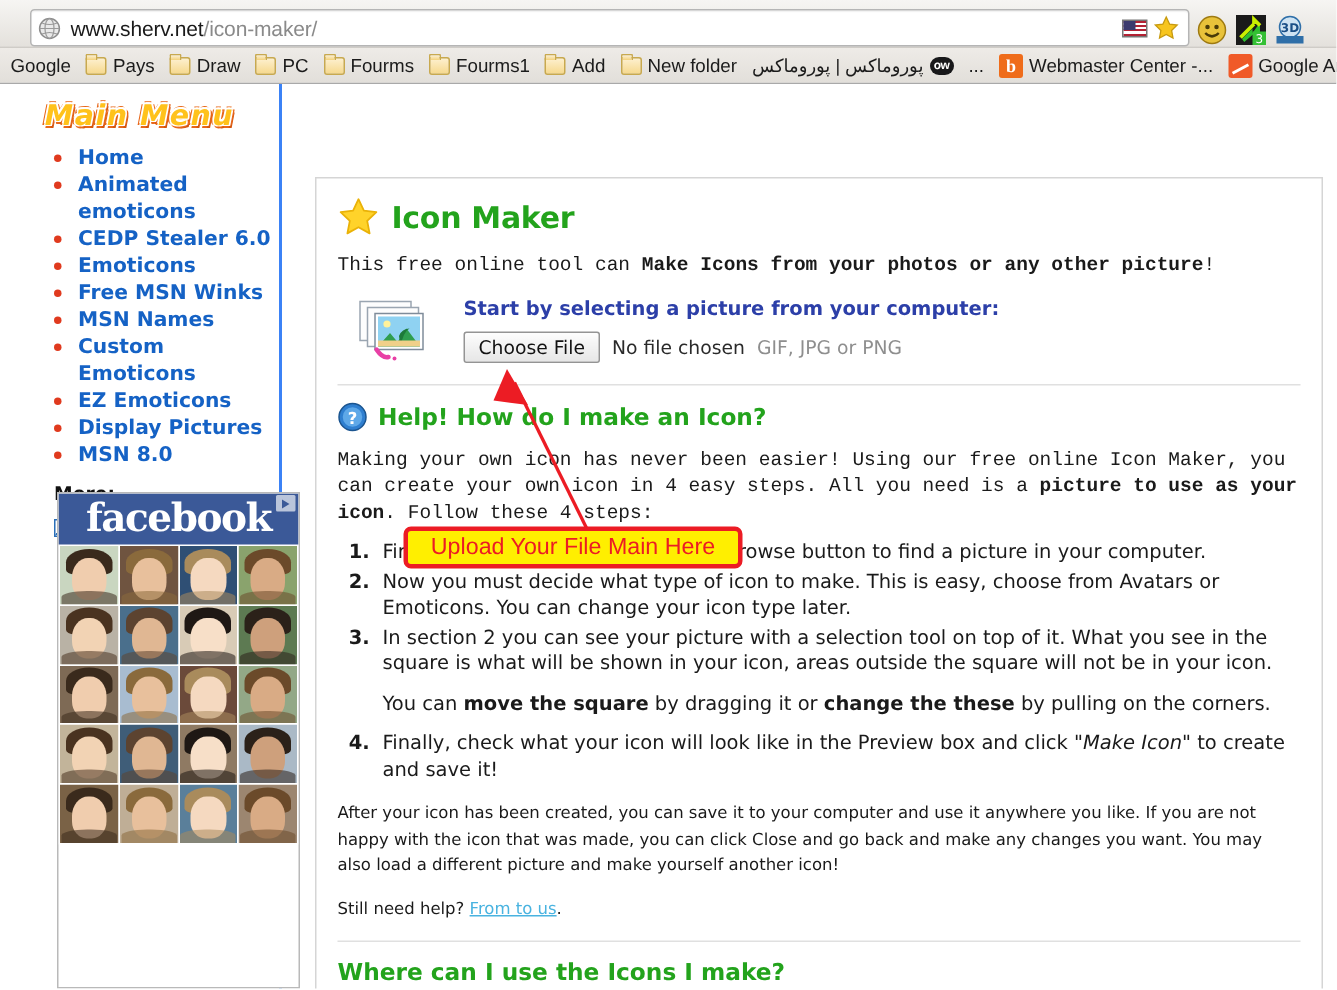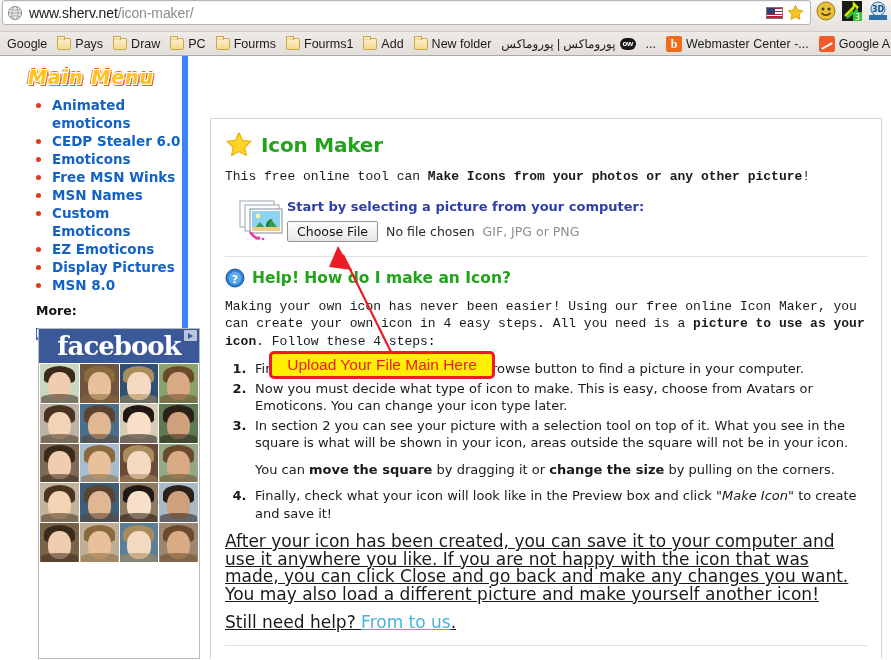--- a/index.html
+++ b/index.html
@@ -13,22 +13,22 @@
 
   
   #browser-chrome {
     width: 891px;
     background: linear-gradient(#f3f1ef, #e6e3df);
     border-bottom: 1px solid #a9a9a9;
   }
   #toolbar-row {
     height: 31px;
     display: flex;
-    align-items: flex-start;
-    padding: 0 0;
+    align-items: flex-end;
+    padding: 0 18px;
     background: linear-gradient(#f6f5f3, #e4e1dc);
   }
   #omnibox {
     flex: 1 1 auto;
     height: 25px;
     margin: 0 2px 0 2px;
     background: #ffffff;
     border: 1px solid #b5b5b5;
     border-radius: 3px;
     display: flex;
@@ -158,21 +158,21 @@
     overflow: hidden;
   }
 
   
   #sidebar {
     position: absolute;
     left: 0; top: 0;
     width: 188px;
     height: 603px;
     background: #ffffff;
-    border-right: 6px solid #3b82f6;
+    border-right: 2px solid #3b82f6;
   }
   #main-menu-logo {
     text-align: center;
     padding-top: 10px;
     font-family: "DejaVu Sans", sans-serif;
     font-size: 19px;
     font-weight: bold;
     font-style: italic;
     letter-spacing: 1px;
     color: #ffc21c;
@@ -350,21 +350,21 @@
     color: #1a1a1a;
     line-height: 17.5px;
     font-family: Liberation Mono, monospace;
   }
   .body-text b { font-weight: bold; }
 
   #upload-block {
     display: flex;
     align-items: flex-start;
     margin: 11px 0 0 0;
-    gap: 0;
+    gap: 22px;
   }
   #photos-icon { width: 50px; height: 46px; flex: none; margin-left: 12px; }
   #upload-right { padding-top: 2px; }
   #upload-label {
     color: #2c3fa8;
     font-size: 13px;
     font-weight: bold;
     font-family: "DejaVu Sans", sans-serif;
     margin-bottom: 7px;
   }
@@ -417,25 +417,24 @@
     line-height: 17.5px;
     color: #1a1a1a;
     font-family: "DejaVu Sans", sans-serif;
   }
   ol#steps > li { margin-bottom: 2px; padding-left: 4px; }
   ol#steps > li::marker { font-weight: bold; }
   ol#steps p.sub-p { margin: 9px 0 9px 0; }
 
   p.para {
     margin: 11px 0 0 0;
-    font-size: 17px;
+    font-size: 11px;
     line-height: 17.5px;
     color: #1a1a1a;
     font-family: "DejaVu Sans", sans-serif;
-    text-decoration: underline;
   }
   a.inline-link {
     color: #49b3e0;
     text-decoration: underline;
   }
 
   
   #annotation-layer {
     position: absolute;
     left: 0; top: 0;
@@ -558,20 +557,21 @@
   </div>
 </div>
 
 <div id="page">
 
   <div id="sidebar">
 
     <div id="main-menu-logo">Main Menu</div>
 
     <ul id="menu-list">
+      <li><a href="#">Home</a></li>
       <li><a href="#">Animated emoticons</a></li>
       <li><a href="#">CEDP Stealer 6.0</a></li>
       <li><a href="#">Emoticons</a></li>
       <li><a href="#">Free MSN Winks</a></li>
       <li><a href="#">MSN Names</a></li>
       <li><a href="#">Custom Emoticons</a></li>
       <li><a href="#">EZ Emoticons</a></li>
       <li><a href="#">Display Pictures</a></li>
       <li><a href="#">MSN 8.0</a></li>
     </ul>
@@ -787,21 +787,21 @@
     <ol id="steps">
       <li>
         <span>First, load a picture by clicking the Browse button to find a picture in your computer.</span>
       </li>
       <li>
         <span>Now you must decide what type of icon to make. This is easy, choose from Avatars or Emoticons. You can change your icon type later.</span>
       </li>
       <li>
         <span>In section 2 you can see your picture with a selection tool on top of it. What you see in the square is what will be shown in your icon, areas outside the square will not be in your icon.</span>
         <p class="sub-p">
-          <span>You can </span><b>move the square</b><span> by dragging it or </span><b>change the size</b><span> by pulling on the corners.</span>
+          <span>You can </span><b>move the square</b><span> by dragging it or </span><b>change the these</b><span> by pulling on the corners.</span>
         </p>
       </li>
       <li>
         <span>Finally, check what your icon will look like in the Preview box and click "</span><i>Make Icon</i><span>" to create and save it!</span>
       </li>
     </ol>
 
     <p class="para">After your icon has been created, you can save it to your computer and use it anywhere you like. If you are not happy with the icon that was made, you can click Close and go back and make any changes you want. You may also load a different picture and make yourself another icon!</p>
 
     <p class="para">

